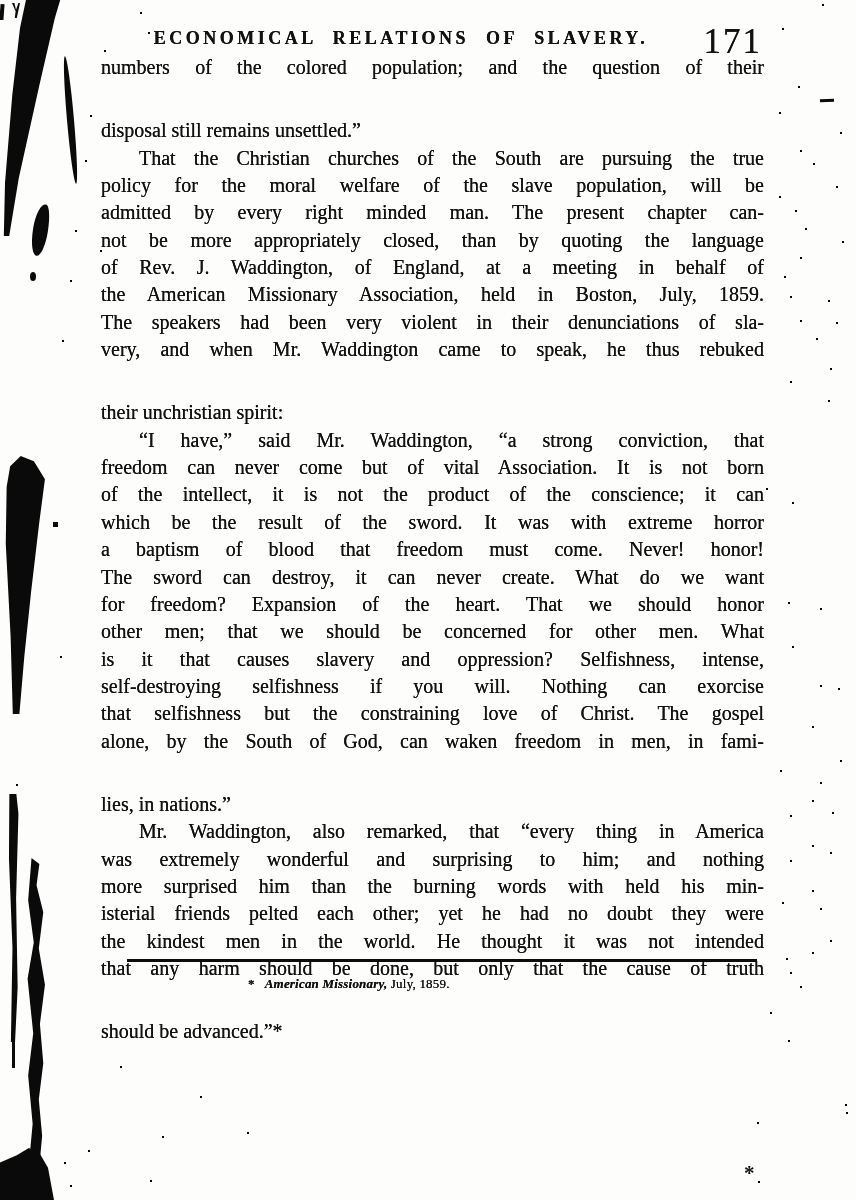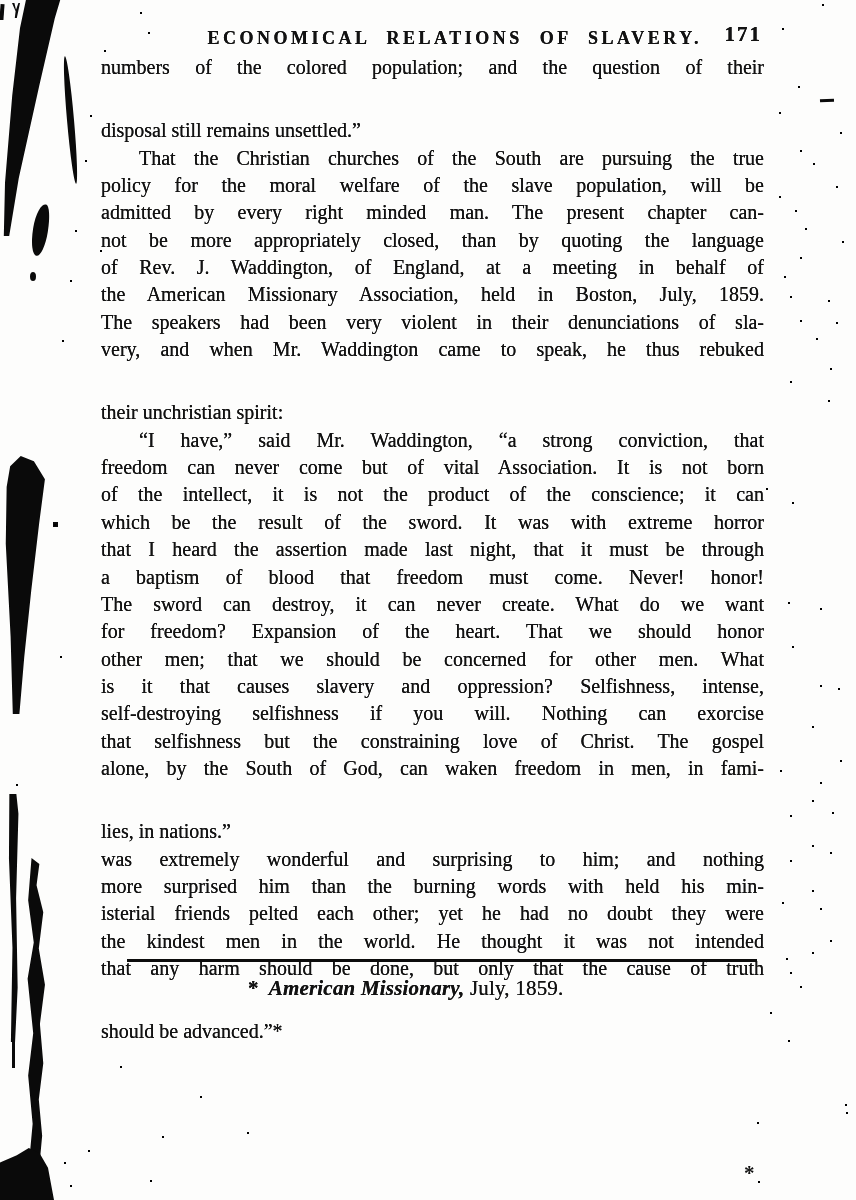--- a/index.html
+++ b/index.html
@@ -5,41 +5,41 @@
   html,body{margin:0;padding:0;}
   body{
     width:856px;height:1200px;position:relative;overflow:hidden;
     background:#fdfdfc;
     font-family:"Liberation Serif","DejaVu Serif",serif;
     color:#121212;
   }
   
   .page-header{position:absolute;left:100px;top:24px;width:664px;height:34px;}
   .running-title{
-    position:absolute;left:0;right:62px;top:4px;text-align:right;
+    position:absolute;left:0;right:62px;top:4px;text-align:center;
     font-size:18px;font-weight:700;letter-spacing:3.5px;word-spacing:9px;
     text-shadow:0 0 .5px currentColor;white-space:nowrap;
   }
   .page-number{
-    position:absolute;right:2px;top:-2px;font-size:21px;font-weight:700;
+    position:absolute;right:2px;top:-2px;font-size:35px;font-weight:400;
     letter-spacing:2px;text-shadow:0 0 .5px currentColor;
   }
   
   .body-text{
     position:absolute;left:101px;top:54px;width:663px;
     font-size:20px;line-height:27.35px;
     text-shadow:0 0 .45px currentColor;
   }
   .paragraph{margin:0;}
   .line{text-align:justify;text-align-last:justify;white-space:normal;}
   .line.last{text-align-last:left;margin-top:36px;}
   .line.indent{text-indent:38px;}
   
   .footnote-rule{position:absolute;left:127px;top:959px;width:630px;height:3px;background:#0c0c0c;}
-  .footnote{position:absolute;left:248px;top:976px;font-size:21px;letter-spacing:.2px;text-shadow:0 0 .4px currentColor;}
+  .footnote{position:absolute;left:248px;top:976px;font-size:13px;letter-spacing:.2px;text-shadow:0 0 .4px currentColor;}
   .footnote .marker{font-weight:700;margin-right:10px;}
   .footnote .source{font-style:italic;font-weight:700;}
   
   .printer-mark{position:absolute;left:744px;top:1161px;font-size:21px;font-weight:700;}
   
   .ink{position:absolute;background:#0a0a0a;}
   .blob-a{left:2px;top:-6px;width:60px;height:242px;
     clip-path:polygon(42% 0,100% 0,88% 10%,62% 38%,28% 76%,12% 100%,3% 100%,5% 78%,17% 42%,30% 14%);}
   .blob-b{left:67px;top:56px;width:7px;height:128px;border-radius:50%;transform:rotate(-5deg);}
   .blob-c{left:33px;top:204px;width:15px;height:52px;border-radius:60% 40% 50% 50%/48% 52% 50% 50%;transform:rotate(9deg);}
@@ -100,32 +100,32 @@
       <div class="line">the American Missionary Association, held in Boston, July, 1859.</div>
       <div class="line">The speakers had been very violent in their denunciations of sla-</div>
       <div class="line">very, and when Mr. Waddington came to speak, he thus rebuked</div>
       <div class="line last">their unchristian spirit:</div>
     </div>
     <div class="paragraph">
       <div class="line indent">“I have,” said Mr. Waddington, “a strong conviction, that</div>
       <div class="line">freedom can never come but of vital Association. It is not born</div>
       <div class="line">of the intellect, it is not the product of the conscience; it can</div>
       <div class="line">which be the result of the sword. It was with extreme horror</div>
-      <div class="line">that I heard the assertion made last night, that it must be through</div>
       <div class="line">a baptism of blood that freedom must come. Never! honor!</div>
       <div class="line">The sword can destroy, it can never create. What do we want</div>
       <div class="line">for freedom? Expansion of the heart. That we should honor</div>
       <div class="line">other men; that we should be concerned for other men. What</div>
       <div class="line">is it that causes slavery and oppression? Selfishness, intense,</div>
       <div class="line">self-destroying selfishness if you will. Nothing can exorcise</div>
       <div class="line">that selfishness but the constraining love of Christ. The gospel</div>
       <div class="line">alone, by the South of God, can waken freedom in men, in fami-</div>
       <div class="line last">lies, in nations.”</div>
     </div>
     <div class="paragraph">
+      <div class="line indent">Mr. Waddington, also remarked, that “every thing in America</div>
       <div class="line">was extremely wonderful and surprising to him; and nothing</div>
       <div class="line">more surprised him than the burning words with held his min-</div>
       <div class="line">isterial friends pelted each other; yet he had no doubt they were</div>
       <div class="line">the kindest men in the world. He thought it was not intended</div>
       <div class="line">that any harm should be done, but only that the cause of truth</div>
       <div class="line last">should be advanced.”*</div>
     </div>
   </div>
 
 <div class="footnote-rule"></div>

